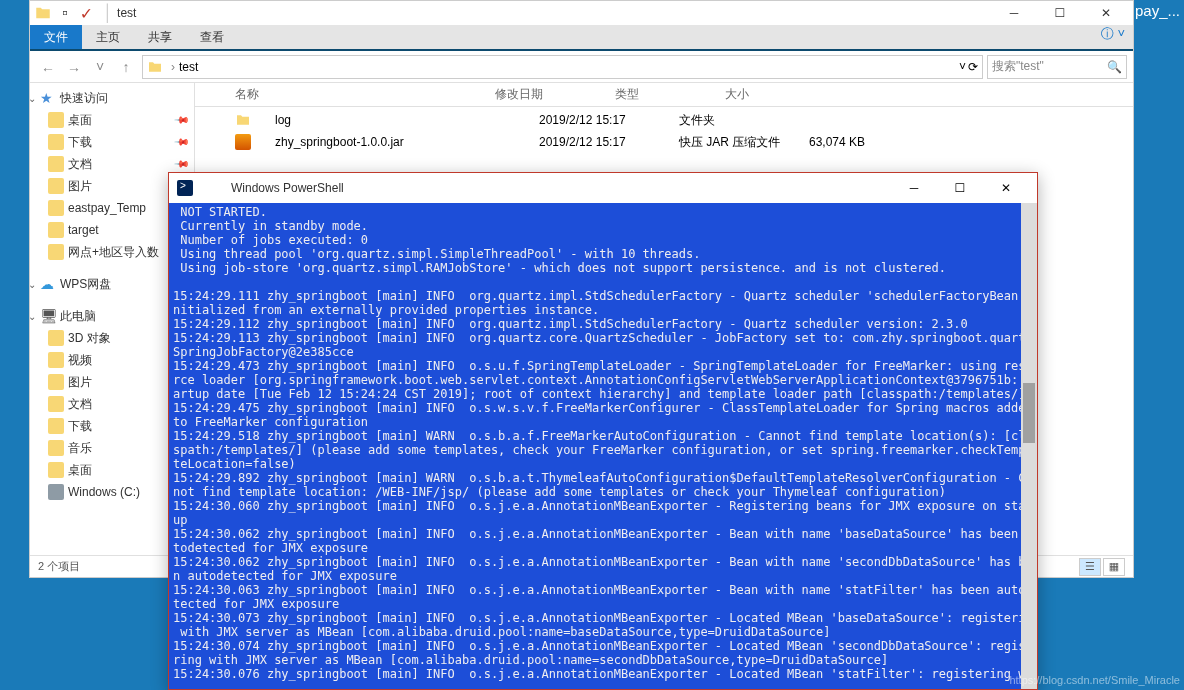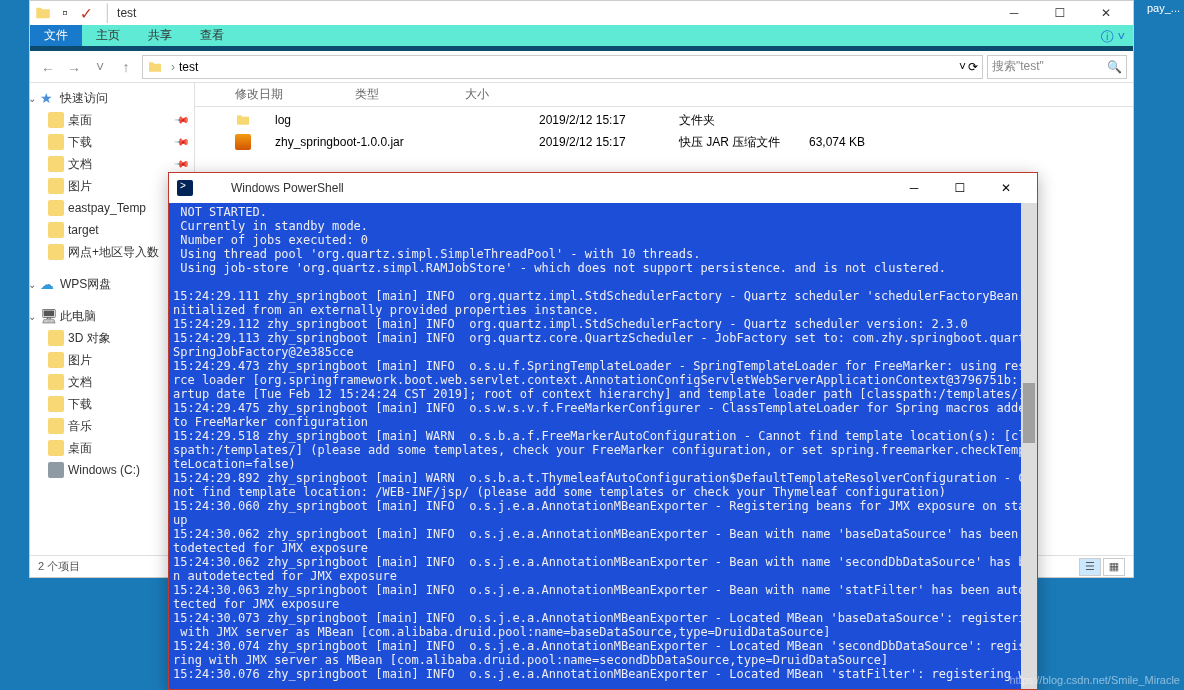--- a/index.html
+++ b/index.html
@@ -10,21 +10,21 @@
 
 
 .explorer { position: absolute; left: 29px; top: 0; width: 1105px; height: 578px; background: white; border: 1px solid #ccc; display: flex; flex-direction: column; }
 .explorer-titlebar { height: 24px; background: #fff; display: flex; align-items: center; padding: 0 4px; }
 .tb-ico { width: 18px; height: 18px; margin-right: 4px; }
 .folder-ico-svg { fill: #f8d775; }
 .tb-title { font-size: 12px; color: #333; flex: 1; }
 .tb-controls { display: flex; }
 .tb-btn { width: 46px; height: 24px; display: flex; align-items: center; justify-content: center; font-size: 12px; color: #333; }
 
-.ribbon-tabs { height: 26px; background: #5eead4; display: flex; align-items: flex-end; border-bottom: 5px solid #0c4a6e; }
+.ribbon-tabs { height: 26px; background: #e5e5e5; display: flex; align-items: flex-start; border-bottom: 2px solid #0c4a6e; }
 .ribbon-tab { padding: 0 14px; font-size: 12px; color: #333; height: 100%; display: flex; align-items: center; }
 .ribbon-tab.file { background: #1979ca; color: white; }
 .ribbon-help { margin-left: auto; padding-right: 8px; font-size: 13px; color: #1979ca; }
 
 .addressbar-row { height: 32px; display: flex; align-items: center; padding: 2px 6px; gap: 4px; border-bottom: 1px solid #e0e0e0; }
 .nav-arrows { display: flex; gap: 2px; }
 .nav-btn { width: 24px; height: 24px; display: flex; align-items: center; justify-content: center; color: #888; font-size: 14px; }
 .addressbar { flex: 1; height: 24px; border: 1px solid #ccc; display: flex; align-items: center; padding: 0 4px; font-size: 12px; }
 .addressbar .folder-mini { width: 16px; height: 16px; margin-right: 4px; }
 .addressbar .crumb-sep { margin: 0 4px; color: #888; }
@@ -177,20 +177,24 @@
       <div class="sidebar-item quick">
           <span class="sb-ico star-ico" style="color:#555">🖥</span>
           <span>此电脑</span>
         </div>
       <div class="sidebar-item">
           <span class="sb-ico"></span>
           <span>3D 对象</span>
         </div>
       <div class="sidebar-item">
           <span class="sb-ico"></span>
+          <span>视频</span>
+        </div>
+      <div class="sidebar-item">
+          <span class="sb-ico"></span>
           <span>图片</span>
         </div>
       <div class="sidebar-item">
           <span class="sb-ico"></span>
           <span>文档</span>
         </div>
       <div class="sidebar-item">
           <span class="sb-ico"></span>
           <span>下载</span>
         </div>
@@ -203,20 +207,21 @@
           <span>桌面</span>
         </div>
       <div class="sidebar-item">
           <span class="sb-ico" style="background:#8e9ba5"></span>
           <span>Windows (C:)</span>
         </div>
     </div>
 
     <div class="main-area">
       <div class="column-headers">
+        <div class="col-name">名称</div>
         <div class="col-date">修改日期</div>
         <div class="col-type">类型</div>
         <div class="col-size">大小</div>
       </div>
       <div class="file-list">
         <div class="file-row">
           <svg class="file-ico folder-ico-svg" viewBox="0 0 24 24">
               <path d="M3 5h6l2 2h10v12H3z"></path>
             </svg>
           <div class="cell-name">log</div>
@@ -286,15 +291,15 @@
 15:24:30.073 zhy_springboot [main] INFO  o.s.j.e.a.AnnotationMBeanExporter - Located MBean 'baseDataSource': registering
  with JMX server as MBean [com.alibaba.druid.pool:name=baseDataSource,type=DruidDataSource]
 15:24:30.074 zhy_springboot [main] INFO  o.s.j.e.a.AnnotationMBeanExporter - Located MBean 'secondDbDataSource': registe
 ring with JMX server as MBean [com.alibaba.druid.pool:name=secondDbDataSource,type=DruidDataSource]
 15:24:30.076 zhy_springboot [main] INFO  o.s.j.e.a.AnnotationMBeanExporter - Located MBean 'statFilter': registering wit</div>
   <div class="ps-scrollbar">
     <div class="ps-scroll-thumb"></div>
   </div>
 </div>
 
-<div style="position:absolute;right:4px;top:2px;font-size:11px;color:white">pay_...</div>
+<div style="position:absolute;right:4px;top:2px;font-size:15px;color:white">pay_...</div>
 
 <div class="watermark">https://blog.csdn.net/Smile_Miracle</div>
 
 </body></html>

